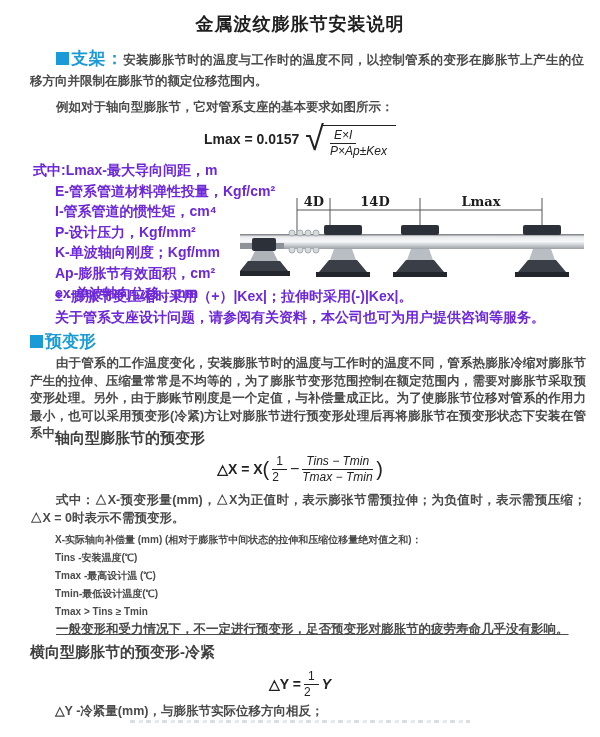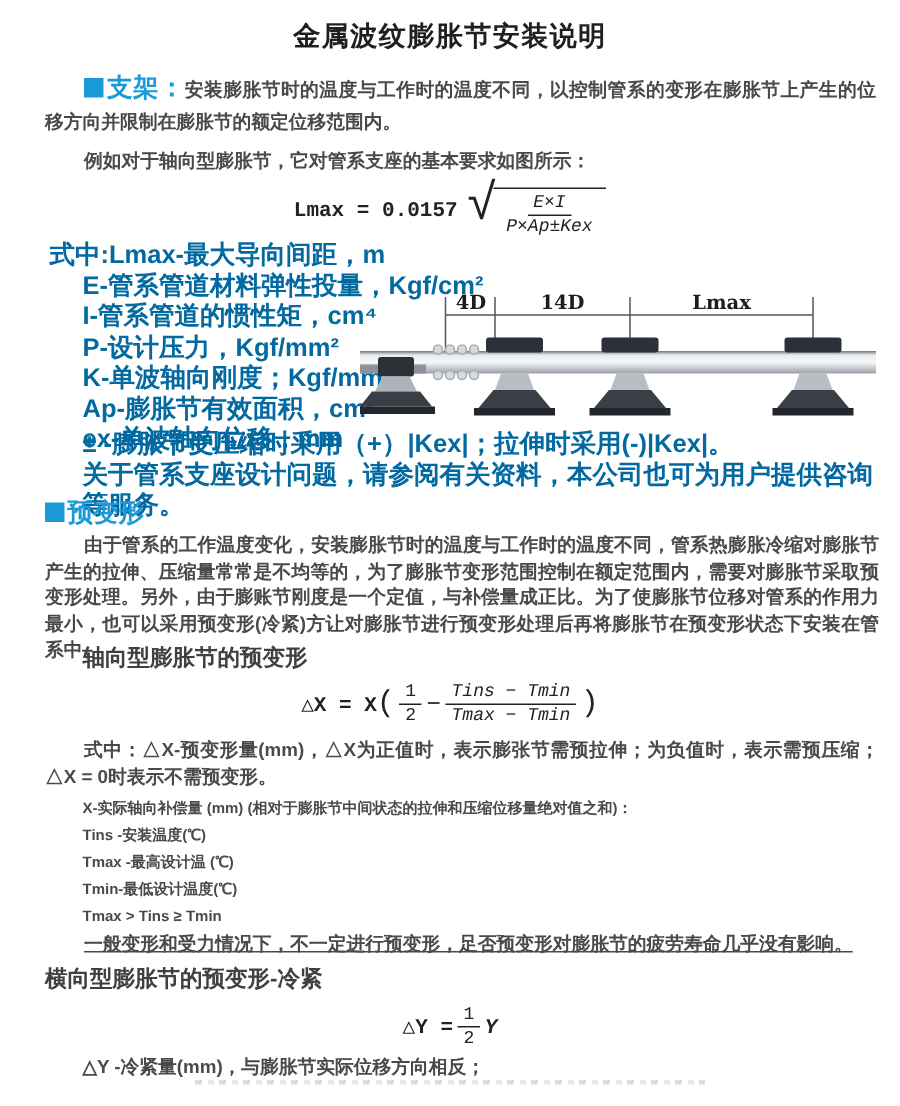--- a/index.html
+++ b/index.html
@@ -11,27 +11,27 @@
              color:#1f1f1f;letter-spacing:1px;}
   
   .sec-head{color:#1a9bd7;font-weight:bold;font-size:17px;white-space:nowrap;}
   .sq{display:inline-block;width:13px;height:13px;background:#1a9bd7;margin-right:2px;
       vertical-align:-1px;}
   .sub-head{color:#404040;font-weight:bold;font-size:15px;white-space:nowrap;}
   
   .para{font-size:12.5px;font-weight:bold;color:#4a4a4a;text-align:justify;}
   .lh21{line-height:21px;} .lh18{line-height:18px;}
   .indent{text-indent:26px;}
-  .defs div{font-size:17px;font-weight:bold;color:#0369a1;line-height:20.5px;padding-left:25px;}
+  .defs div{font-size:14px;font-weight:bold;color:#6d28d9;line-height:20.5px;padding-left:25px;}
   .defs div:first-child{padding-left:3px;}
   .items div{font-size:10px;font-weight:bold;color:#4a4a4a;line-height:18px;padding-left:25px;}
   
-  .formula{width:600px;text-align:center;font-family:Liberation Mono, monospace;color:#222;}
+  .formula{width:600px;text-align:center;font-family:Liberation Sans, sans-serif;color:#222;}
   .f-bold{font-weight:bold;font-size:14px;}
-  .frac{display:inline-flex;flex-direction:column;align-items:center;vertical-align:middle;
+  .frac{display:inline-flex;flex-direction:column;align-items:flex-start;vertical-align:middle;
         font-size:12px;line-height:13px;margin:0 3px;}
   .frac .num{border-bottom:1.2px solid #222;padding:0 4px 1px 4px;}
   .frac .den{padding-top:1px;}
   .ital{font-style:italic;}
   .sqrt{display:inline-flex;align-items:flex-start;vertical-align:middle;margin-left:6px;}
   .radical{font-size:34px;line-height:32px;font-weight:normal;margin-right:-3px;}
   .sqrt-body{border-top:1.6px solid #222;padding:3px 6px 0 6px;margin-top:3px;display:inline-block;}
   .bigp{font-size:20px;vertical-align:middle;font-weight:normal;}
   
   .remnant{height:3px;background:repeating-linear-gradient(90deg,#cfd6db 0 5px,#ffffff 5px 9px,

